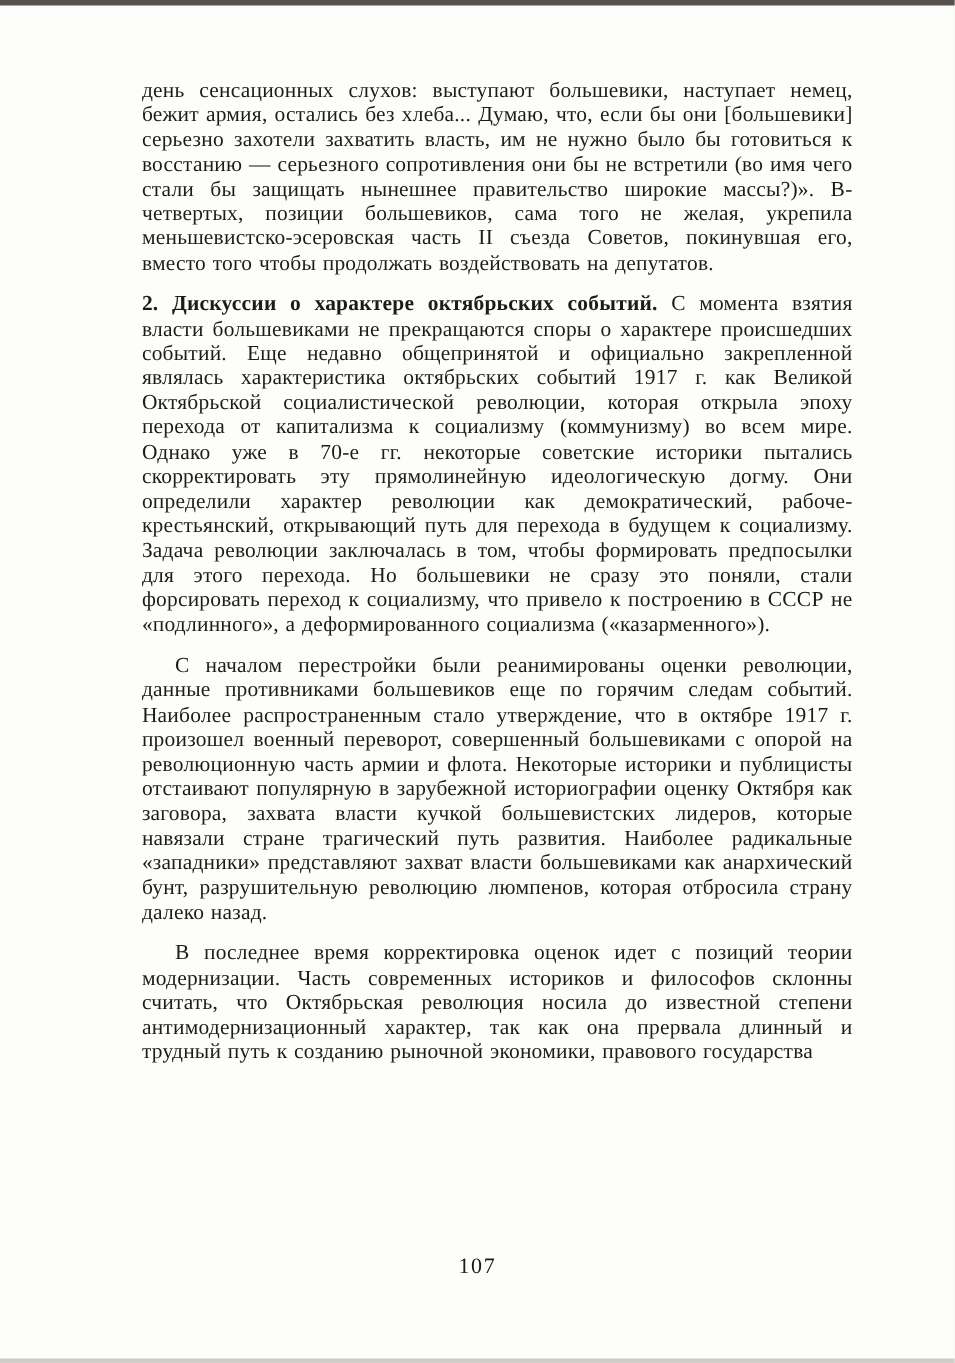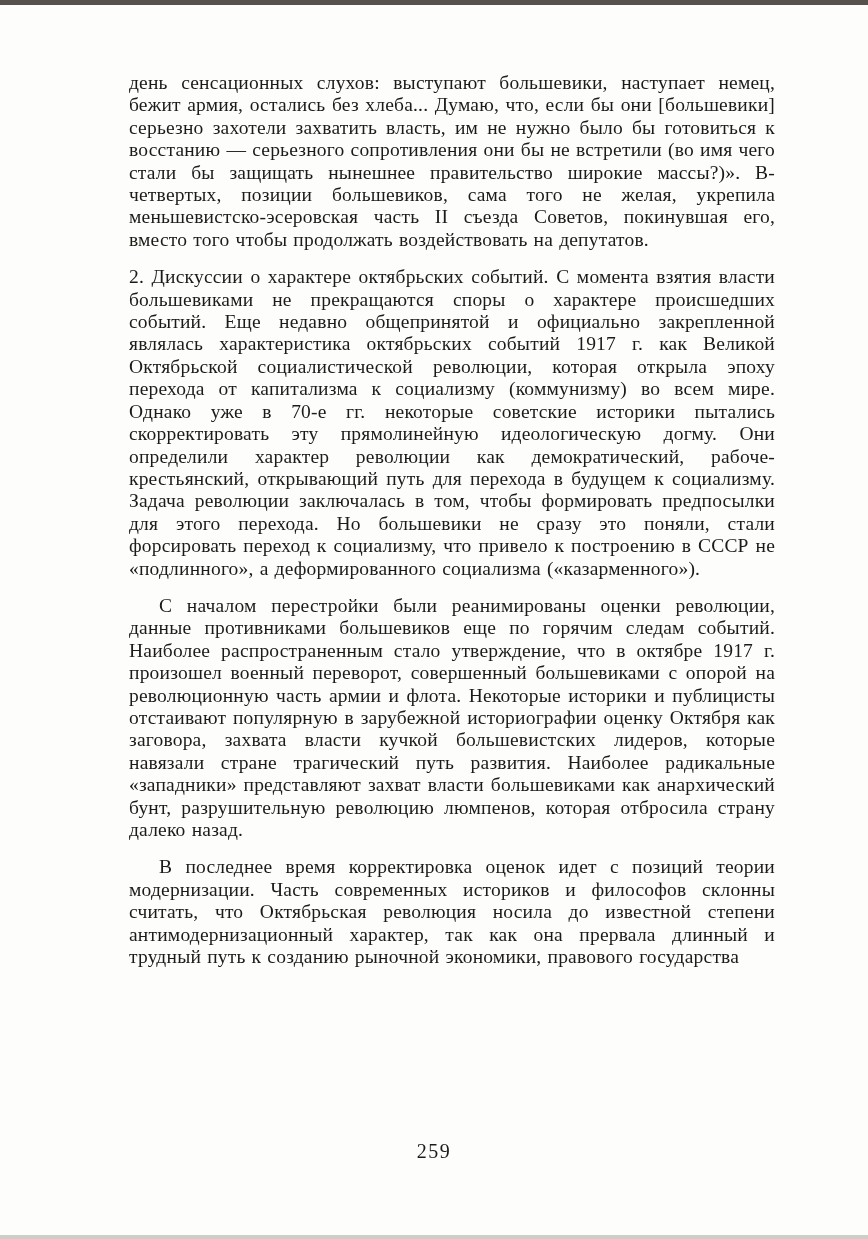--- a/index.html
+++ b/index.html
@@ -43,21 +43,21 @@
     margin: 15px;
     font-size: 19.5px;
     line-height: 22.4px;
     text-align: justify;
     letter-spacing: 0.2px;
     word-spacing: 1px;
   }
 
   .para.indent { text-indent: 30px; }
 
-  .lead { font-weight: normal; }
+  .lead { font-weight: bold; }
 
   .page-number {
     position: absolute;
     left: 0;
     top: 1140px;
     width: 100%;
     text-align: center;
     font-size: 20px;
     letter-spacing: 1.5px;
     color: #1d1b18;
@@ -75,17 +75,17 @@
     <p class="para">день сенсационных слухов: выступают большевики, наступает немец, бежит армия, остались без хлеба... Думаю, что, если бы они [большевики] серьезно захотели захватить власть, им не нужно было бы готовиться к восстанию — серьезного сопротивления они бы не встретили (во имя чего стали бы защищать нынешнее правительство широкие массы?)». В-четвертых, позиции большевиков, сама того не желая, укрепила меньшевистско-эсеровская часть II съезда Советов, покинувшая его, вместо того чтобы продолжать воздействовать на депутатов.</p>
 
     <p class="para"><span class="lead">2. Дискуссии о характере октябрьских событий.</span><span> С момента взятия власти большевиками не прекращаются споры о характере происшедших событий. Еще недавно общепринятой и официально закрепленной являлась характеристика октябрьских событий 1917 г. как Великой Октябрьской социалистической революции, которая открыла эпоху перехода от капитализма к социализму (коммунизму) во всем мире. Однако уже в 70-е гг. некоторые советские историки пытались скорректировать эту прямолинейную идеологическую догму. Они определили характер революции как демократический, рабоче-крестьянский, открывающий путь для перехода в будущем к социализму. Задача революции заключалась в том, чтобы формировать предпосылки для этого перехода. Но большевики не сразу это поняли, стали форсировать переход к социализму, что привело к построению в СССР не «подлинного», а деформированного социализма («казарменного»).</span></p>
 
     <p class="para indent">С началом перестройки были реанимированы оценки революции, данные противниками большевиков еще по горячим следам событий. Наиболее распространенным стало утверждение, что в октябре 1917 г. произошел военный переворот, совершенный большевиками с опорой на революционную часть армии и флота. Некоторые историки и публицисты отстаивают популярную в зарубежной историографии оценку Октября как заговора, захвата власти кучкой большевистских лидеров, которые навязали стране трагический путь развития. Наиболее радикальные «западники» представляют захват власти большевиками как анархический бунт, разрушительную революцию люмпенов, которая отбросила страну далеко назад.</p>
 
     <p class="para indent">В последнее время корректировка оценок идет с позиций теории модернизации. Часть современных историков и философов склонны считать, что Октябрьская революция носила до известной степени антимодернизационный характер, так как она прервала длинный и трудный путь к созданию рыночной экономики, правового государства</p>
 
   </div>
 
-  <div class="page-number">259</div>
+  <div class="page-number">107</div>
 
   <div class="scan-edge-bottom"></div>
 
 </div>
 
 </body></html>

